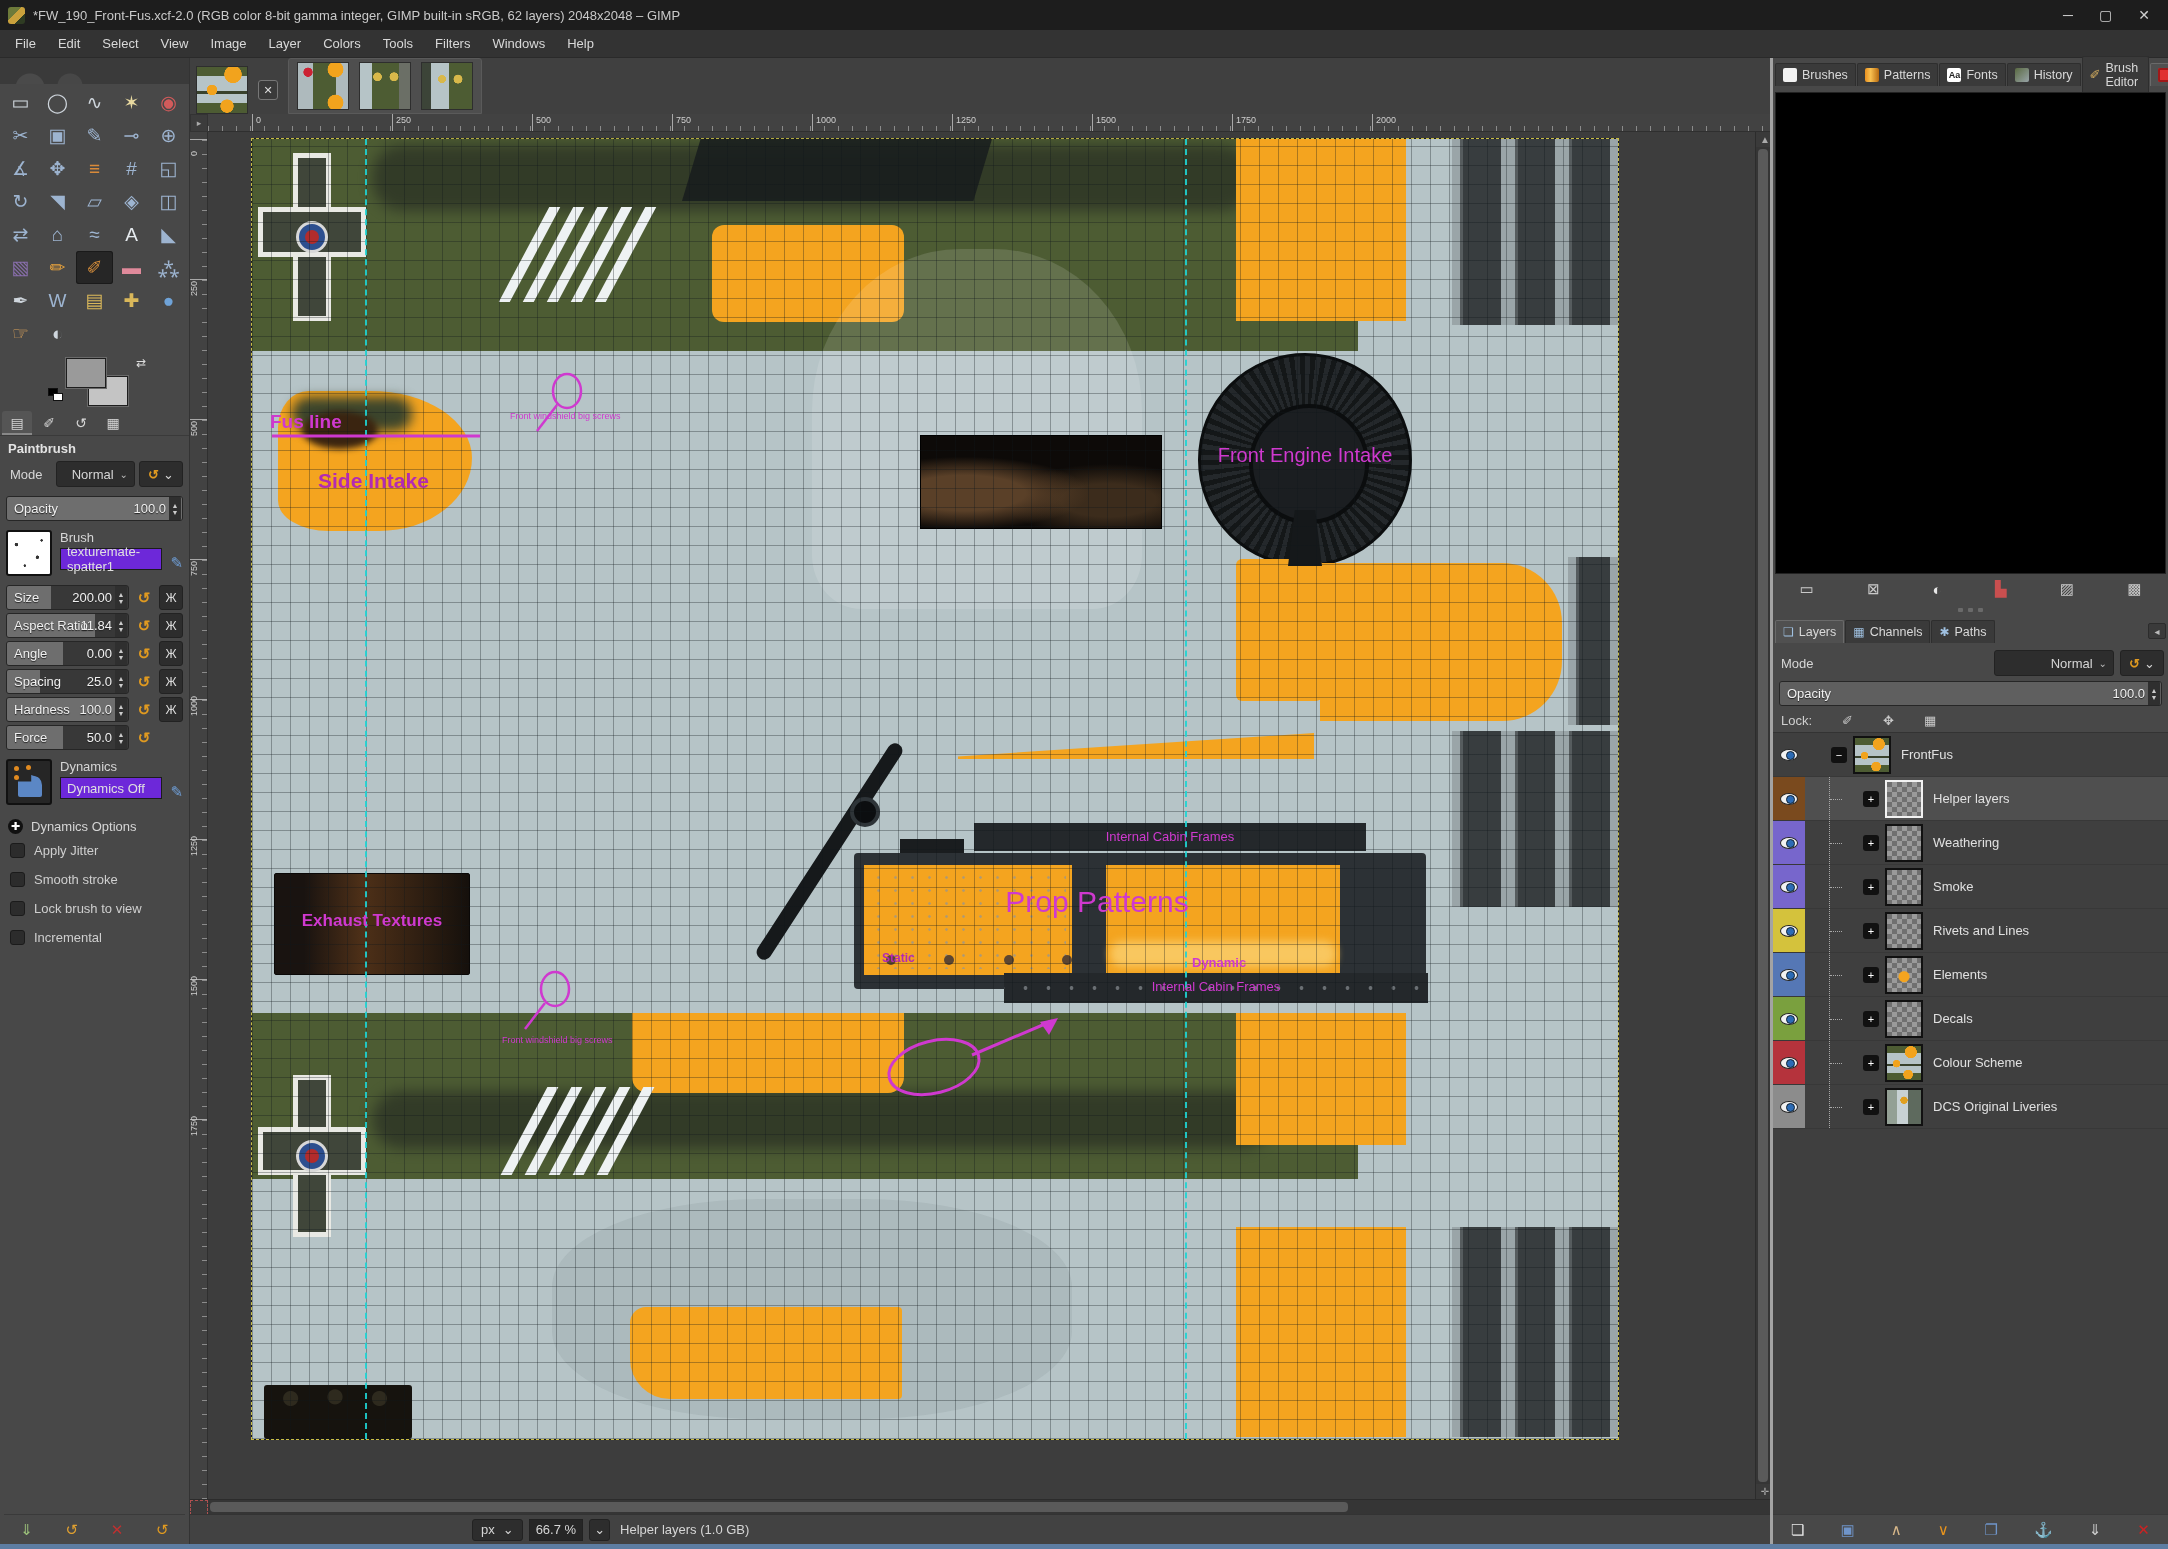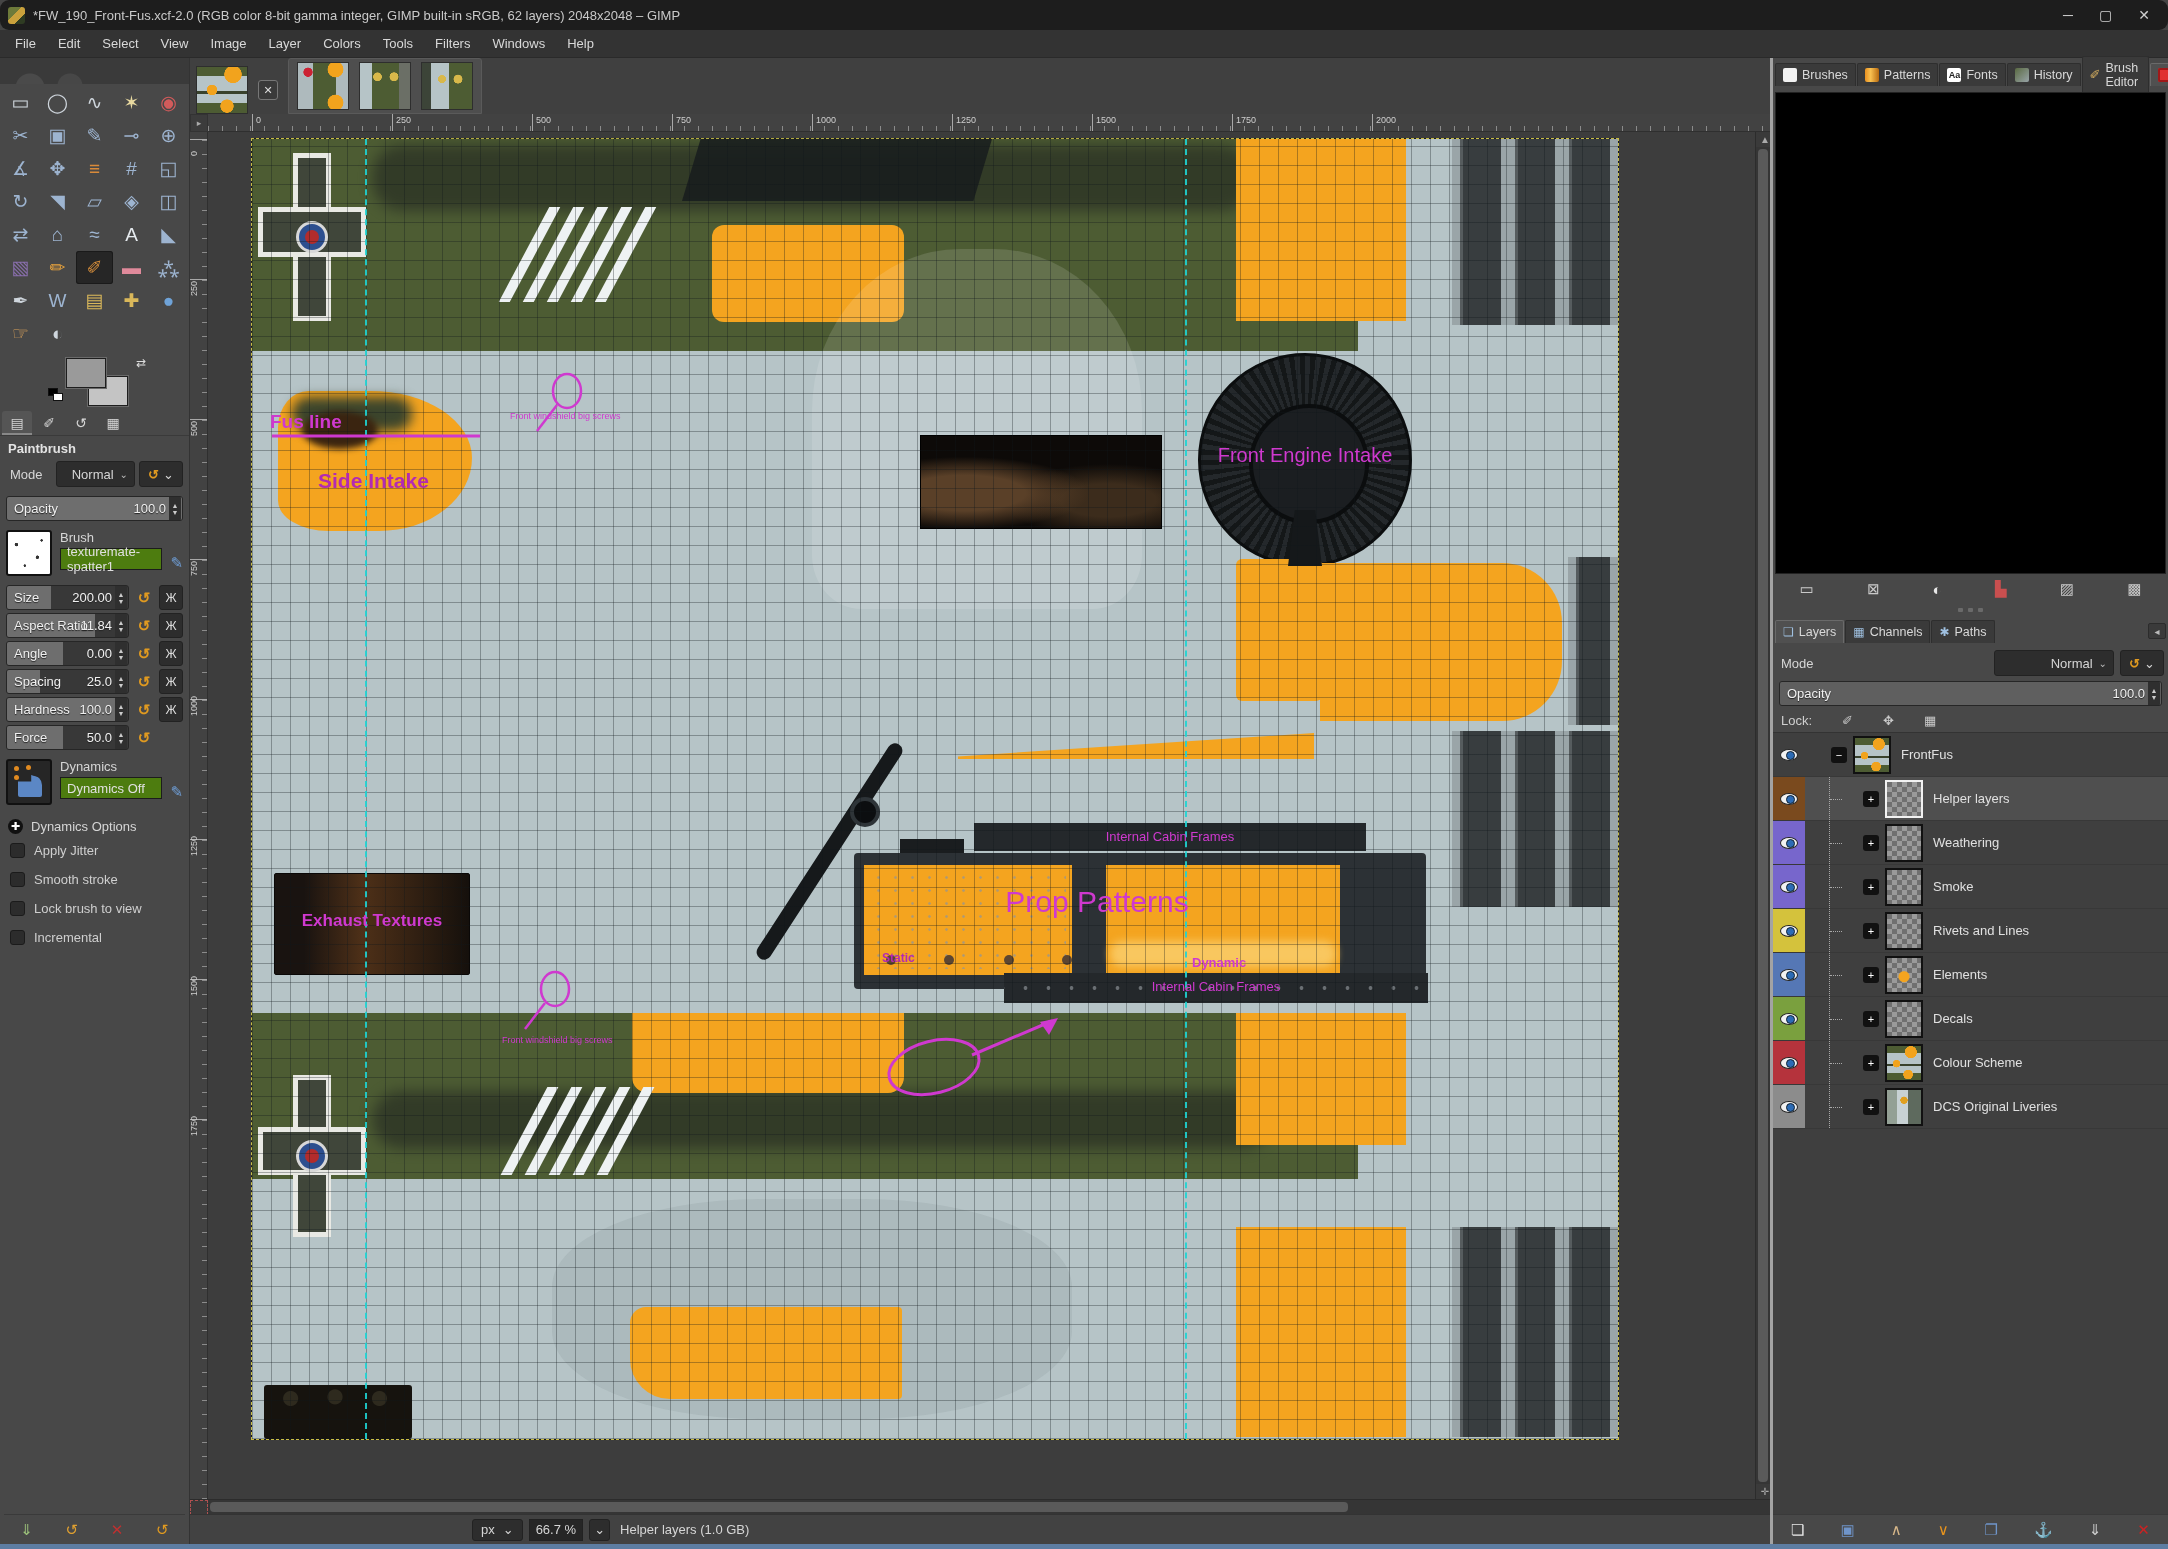--- a/index.html
+++ b/index.html
@@ -1,21 +1,21 @@
 <!DOCTYPE html>
 <html><head>
 <meta charset="utf-8">
 <style>
   * { margin:0; padding:0; box-sizing:border-box; }
   html,body { width:2168px; height:1549px; overflow:hidden; background:#222;
     font-family:"Liberation Sans", sans-serif; }
   .app { position:relative; width:2168px; height:1549px; background:#454545; color:#d6d6d6; font-size:13px; }
 
   
-  .titlebar { position:absolute; left:0; top:0; right:0; height:30px; background:#1d1d1d; display:flex; align-items:center; padding:0 8px; color:#c9c9c9;border-radius:9px; }
+  .titlebar { position:absolute; left:0; top:0; right:0; height:30px; background:#1d1d1d; display:flex; align-items:center; padding:0 8px; color:#c9c9c9; }
   .appicon { width:17px; height:17px; margin-right:8px; border-radius:3px;
     background:linear-gradient(135deg,#6d7a3a 0 40%,#caa13c 40% 70%,#2e3b22 70% 100%); }
   .wctrls { margin-left:auto; display:flex; gap:26px; padding-right:10px; color:#cfcfcf; font-size:14px; }
   .wctrls span { cursor:default; }
   .menubar { position:absolute; left:0; top:30px; right:0; height:28px; background:#333333; display:flex; align-items:center; padding-left:4px; border-bottom:1px solid #2a2a2a; }
   .menubar .mi { padding:5px 11px; color:#d9d9d9; }
 
   .main { position:absolute; left:0; top:58px; right:0; bottom:5px; display:flex; }
 
   
@@ -54,21 +54,21 @@
   .slider .lbl { position:absolute; left:7px; top:4px; color:#f0f0f0; text-shadow:0 1px 1px #222; }
   .slider .val { position:absolute; right:16px; top:4px; color:#f0f0f0; text-shadow:0 1px 1px #222; }
   .slider .spin { position:absolute; right:1px; top:0; bottom:0; width:12px; display:flex; flex-direction:column; align-items:center; justify-content:center; font-size:7px; color:#ccc; background:#2f2f2f; }
   .rbtn { width:22px; text-align:center; font-size:15px; }
   .chainBtn { width:24px; height:25px; background:#2d2d2d; border:1px solid #222; border-radius:3px; color:#ddd; display:flex; align-items:center; justify-content:center; font-size:12px; }
   .hide { visibility:hidden; }
   .brushRow { display:flex; gap:8px; padding:6px 2px; }
   .bthumb { width:46px; height:46px; background:#fff; border:2px solid #111; border-radius:3px;
     background-image:radial-gradient(circle at 20% 30%,#333 0 1.5px,transparent 2px),radial-gradient(circle at 70% 60%,#333 0 1.5px,transparent 2px),radial-gradient(circle at 40% 80%,#333 0 1px,transparent 1.5px),radial-gradient(circle at 80% 20%,#333 0 1px,transparent 1.5px); }
   .brushRow .rt { flex:1; }
-  .fieldDark { background:#4d7c0f; border:1px solid #1c1c1c; height:22px; display:flex; align-items:center; padding:0 6px; margin-top:3px; color:#e0e0e0; }
+  .fieldDark { background:#6d28d9; border:1px solid #1c1c1c; height:22px; display:flex; align-items:center; padding:0 6px; margin-top:3px; color:#e0e0e0; }
   .editPen { color:#6f9fd8; font-size:15px; align-self:flex-end; margin-bottom:4px; }
   .dynThumb { width:46px; height:46px; background:#262626; border:2px solid #111; border-radius:3px; position:relative; }
   .dynThumb::before { content:""; position:absolute; left:10px; top:14px; width:24px; height:22px; background:#5b87c5; border-radius:3px 10px 2px 2px; clip-path:polygon(0 30%,55% 30%,55% 0,100% 15%,100% 100%,0 100%); }
   .dynThumb::after { content:""; position:absolute; left:6px; top:5px; width:5px; height:5px; border-radius:50%; background:#e08a20; box-shadow:12px -1px 0 #e08a20, 0 9px 0 #e08a20; }
   .expRow { display:flex; align-items:center; gap:8px; padding:8px 4px 2px; }
   .plusDot { width:15px; height:15px; border-radius:50%; background:#111; color:#fff; font-size:11px; display:flex; align-items:center; justify-content:center; }
   .chkRow { display:flex; align-items:center; gap:9px; padding:7px 6px; color:#cfcfcf; }
   .chk { width:15px; height:15px; background:#2c2c2c; border:1px solid #1b1b1b; border-radius:3px; }
   .optFooter { margin-top:auto; height:30px; display:flex; align-items:center; justify-content:space-around; border-top:1px solid #3a3a3a; font-size:15px; }
 

